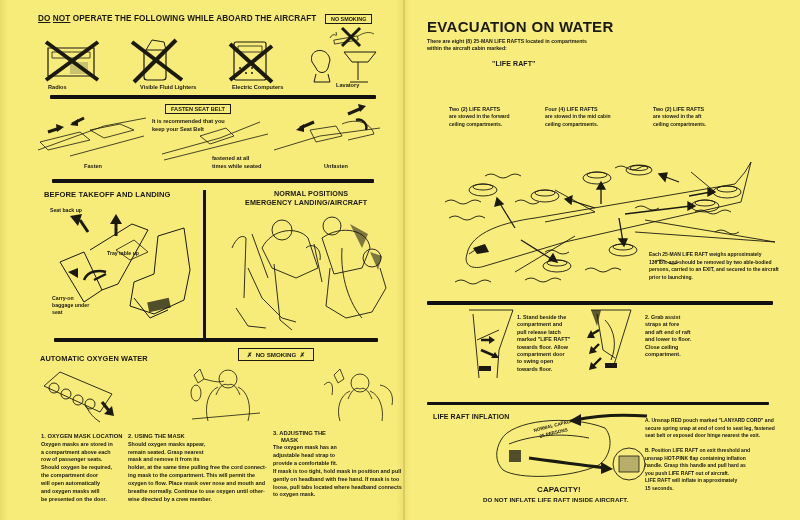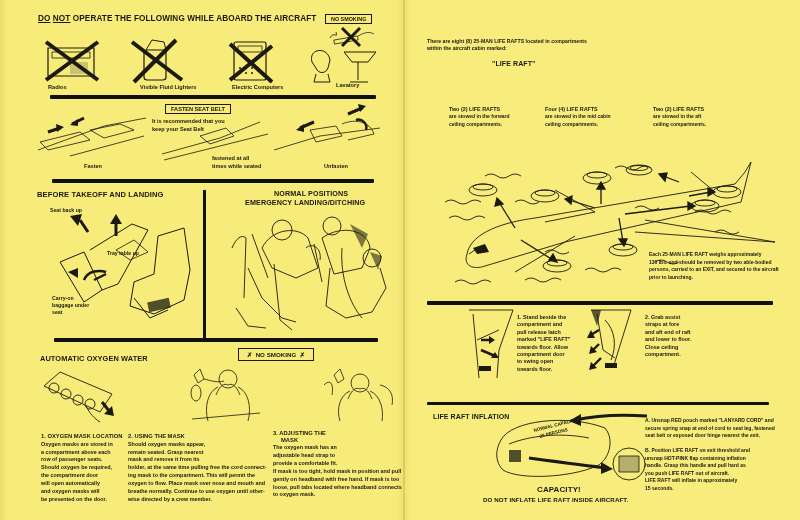--- a/index.html
+++ b/index.html
@@ -116,21 +116,21 @@
       <polygon points="26,30 34,24 34,32" fill="#1a1a10"></polygon>
     <path d="M4 50 L50 36 L110 28" fill="none" stroke="#1a1a10" stroke-width="0.8"></path>
     <path d="M40 30 L66 26 L72 36 L46 42 Z" fill="none" stroke="#1a1a10" stroke-width="0.8"></path>
     <path d="M72 24 C86 18 100 22 104 34 L78 40" fill="none" stroke="#1a1a10" stroke-width="0.8"></path>
     <path d="M86 20 A8 8 0 0 1 96 30" fill="none" stroke="#1a1a10" stroke-width="2.4"></path>
   </svg>
   <div class="abs cap" style="left:324px;top:163px;">Unfasten</div>
 
   <div class="rule" style="left:52px;top:179px;width:322px;"></div>
 
-  <div class="abs hdr" style="left:37px;top:190px;font-size:7.6px;">BEFORE TAKEOFF AND LANDING</div>
+  <div class="abs hdr" style="left:44px;top:190px;font-size:7.6px;">BEFORE TAKEOFF AND LANDING</div>
   <div class="abs cap" style="left:50px;top:207px;font-size:5.2px;">Seat back up</div>
   <svg style="left:44px;top:210px;" width="150" height="120">
     <path d="M16 52 L40 42 L58 80 L40 92 Z" fill="none" stroke="#1a1a10" stroke-width="1"></path>
     <path d="M46 40 L88 14 L104 20 L74 74 L58 80" fill="none" stroke="#1a1a10" stroke-width="1"></path>
     <path d="M72 40 L90 30 L104 42 L86 50 Z" fill="none" stroke="#1a1a10" stroke-width="0.8"></path>
     <path d="M36 10 L44 22" stroke="#1a1a10" stroke-width="3" fill="none"></path>
       <polygon points="26,6 38,4 34,16" fill="#1a1a10"></polygon>
     <path d="M72 26 L72 14" stroke="#1a1a10" stroke-width="3" fill="none"></path>
       <polygon points="66,14 72,4 78,14" fill="#1a1a10"></polygon>
     <path d="M62 64 L50 70" stroke="#1a1a10" stroke-width="2.2" fill="none"></path>
@@ -141,21 +141,21 @@
     <rect x="104" y="90" width="22" height="10" fill="#1a1a10" opacity="0.75" transform="rotate(-12 115 95)"></rect>
   </svg>
   <div class="abs cap" style="left:107px;top:250px;font-size:5.2px;">Tray table up</div>
   <div class="abs cap" style="left:52px;top:295px;font-size:5.2px;line-height:6.8px;">Carry-on</div>
   <div class="abs cap" style="left:52px;top:302px;font-size:5.2px;line-height:6.8px;">baggage under</div>
   <div class="abs cap" style="left:52px;top:309px;font-size:5.2px;line-height:6.8px;">seat</div>
 
   <div class="vrule" style="left:203px;top:190px;height:150px;"></div>
 
   <div class="abs hdr" style="left:274px;top:189px;font-size:7.2px;">NORMAL POSITIONS</div>
-  <div class="abs hdr" style="left:245px;top:198px;font-size:7.2px;">EMERGENCY LANDING/DITCHING</div>
+  <div class="abs hdr" style="left:245px;top:198px;font-size:7.2px;">EMERGENCY LANDING/AIRCRAFT</div>
   <svg style="left:222px;top:208px;" width="168" height="126">
     <g fill="none" stroke="#1a1a10" stroke-width="0.9">
       <path d="M10 40 C14 30 20 26 24 30 L22 90"></path>
       <circle cx="60" cy="22" r="10"></circle>
       <path d="M40 40 C50 20 76 18 86 30 L96 60 L74 70 L50 60 Z"></path>
       <path d="M26 60 L40 90 L60 110 L74 114"></path>
       <path d="M52 56 L58 112 L70 122"></path>
       <path d="M84 40 C90 34 100 40 98 52"></path>
       <circle cx="110" cy="18" r="9"></circle>
       <path d="M100 30 C120 16 146 22 148 40 L140 60 L112 66 Z"></path>
@@ -247,20 +247,21 @@
     <div class="body">If mask is too tight, hold mask in position and pull</div>
     <div class="body">gently on headband with free hand. If mask is too</div>
     <div class="body">loose, pull tabs located where headband connects</div>
     <div class="body">to oxygen mask.</div>
   </div>
 </div>
 
 <div class="gutter"></div>
 
 <div class="page right">
+  <div class="abs title-big" style="left:22px;top:18px;">EVACUATION ON WATER</div>
   <div class="abs cap" style="left:22px;top:38px;font-size:5.2px;line-height:6.6px;">There are eight (8) 25-MAN LIFE RAFTS located in compartments</div>
   <div class="abs cap" style="left:22px;top:45px;font-size:5.2px;line-height:6.6px;">within the aircraft cabin marked:</div>
   <div class="abs hdr" style="left:87px;top:60px;font-size:7px;">"LIFE RAFT"</div>
 
   <div class="abs" style="left:44px;top:106px;">
     <div class="cap" style="font-size:5.4px;line-height:7.4px;">Two (2) LIFE RAFTS</div>
     <div class="cap" style="font-size:5px;line-height:7.4px;">are stowed in the forward</div>
     <div class="cap" style="font-size:5px;line-height:7.4px;">ceiling compartments.</div>
   </div>
   <div class="abs" style="left:140px;top:106px;">

